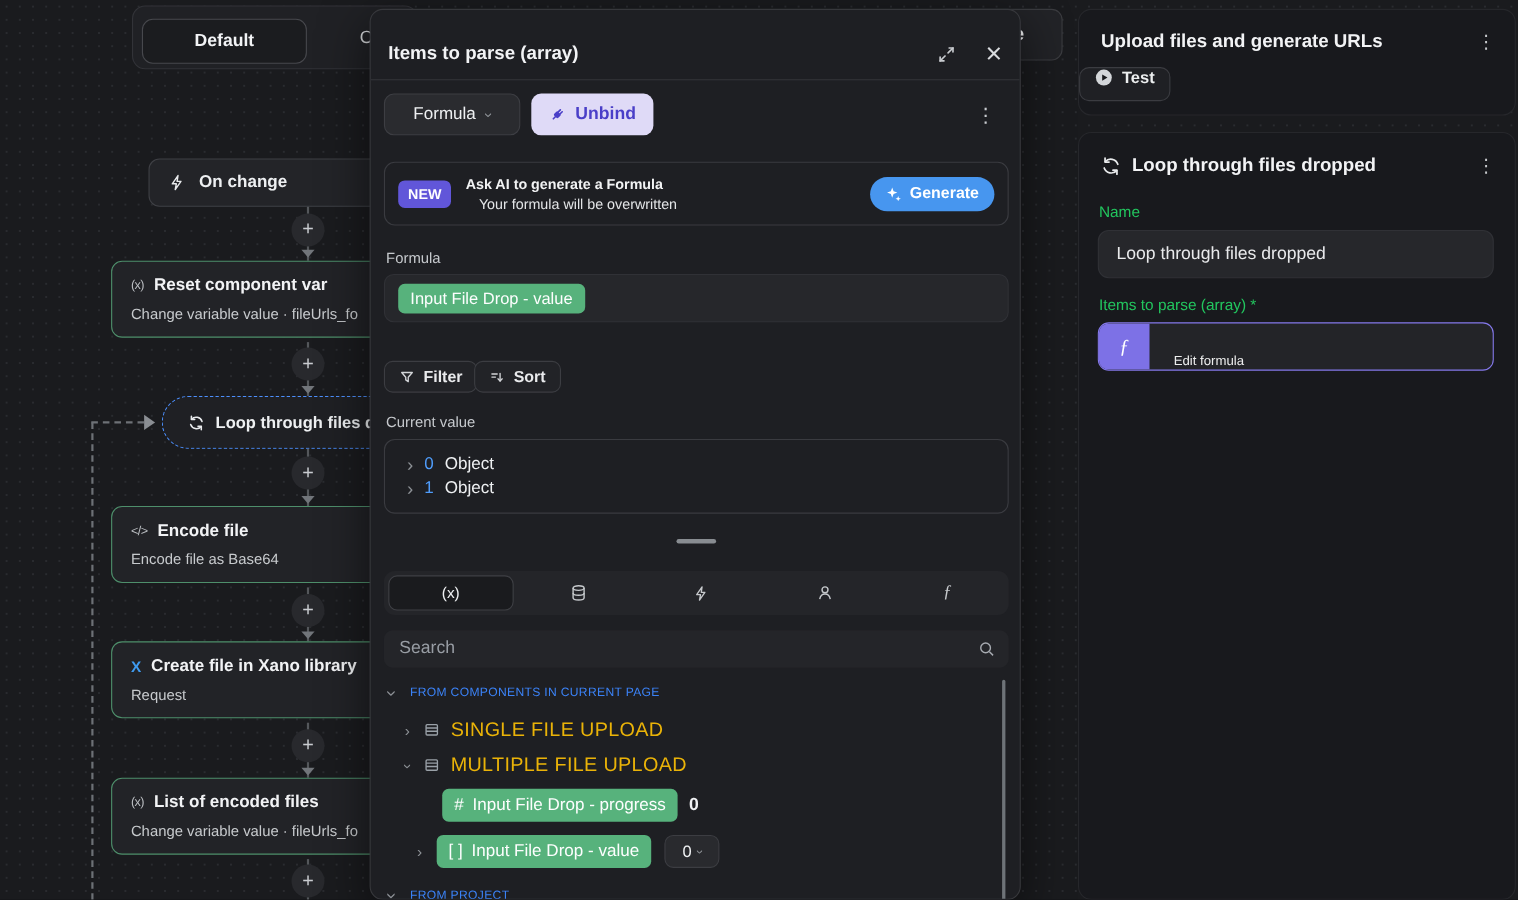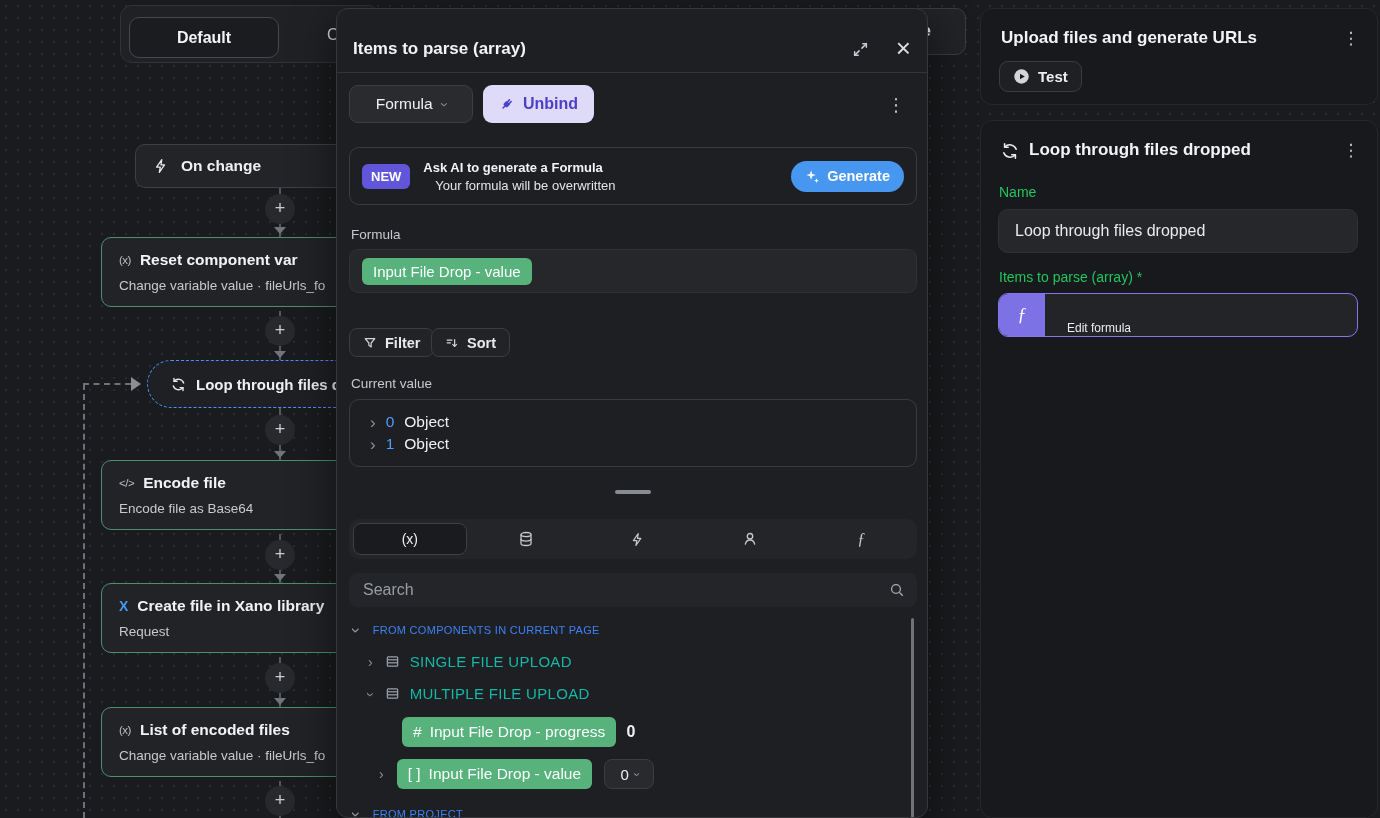--- a/index.html
+++ b/index.html
@@ -54,22 +54,22 @@
                   background:#222327; border:1px solid #3b3c40; border-radius:10px; }
   .partial-node span { position:absolute; right:34px; top:12px; font-size:17px;
                        font-weight:700; color:#f2f3f5; }
 
   
   .card { position:absolute; left:980px; width:398px; background:#18191d;
           border:1px solid #26272b; border-radius:12px; }
   .card-title { position:absolute; font-size:17px; font-weight:700; color:#f2f3f5; }
   .kebab { position:absolute; right:16px; width:20px; text-align:center; font-size:17px;
            color:#c6c9cc; cursor:pointer; letter-spacing:0; }
-  .test-btn { position:absolute; left:18px; top:52px; height:31px; padding:0 13px;
-              display:flex; align-items:center; gap:8px; background:#1f2024;
+  .test-btn { position:absolute; left:0; top:52px; height:31px; padding:0 13px;
+              display:flex; gap:8px; background:#1f2024;
               border:1px solid #3b3c41; border-radius:9px; font-size:15px;
               font-weight:600; color:#eceeef; cursor:pointer; }
   .field-label { position:absolute; font-size:14px; color:#22c55e; }
   .name-input { position:absolute; left:17px; top:88px; width:360px; height:44px;
                 background:#26272b; border:1px solid #303136; border-radius:10px;
                 color:#e9eaec; font-size:16px; padding-left:16px;
                 font-family:"Liberation Sans",sans-serif; outline:none; }
   .edit-formula { position:absolute; left:17px; top:172px; width:360px; height:44px;
                   background:#232428; border:1.5px solid #8478ea; border-radius:10px;
                   overflow:hidden; cursor:pointer; }
@@ -144,21 +144,21 @@
   .search-box { position:absolute; left:12px; top:564px; width:568px; height:34px;
                 background:#242529; border-radius:8px; }
   .search-box input { width:100%; height:100%; background:transparent; border:none;
                       outline:none; color:#e9eaec; font-size:16px; padding:0 36px 0 14px;
                       font-family:"Liberation Sans",sans-serif; }
   .search-box input::placeholder { color:#989da4; }
   .search-ic { position:absolute; right:12px; top:9px; color:#a7abb1; }
 
   .tree-row { position:absolute; display:flex; align-items:center; white-space:nowrap; }
   .tree-group { font-size:11px; color:#3b82f6; letter-spacing:.3px; }
-  .tree-item { font-size:15px; color:#14b8a6; letter-spacing:.3px;text-align:center; }
+  .tree-item { font-size:18px; color:#eab308; letter-spacing:.3px;text-align:center; }
   .tree-ic { color:#9aa1a8; margin:0 10px 0 12px; display:flex; }
   .chip-val { margin-left:10px; font-size:16px; font-weight:700; color:#f0f1f3; }
   .mini-dd { margin-left:12px; width:50px; height:30px; background:#292a2e;
              border:1px solid #3c3d42; border-radius:8px; display:flex; align-items:center;
              justify-content:center; gap:5px; font-size:15px; color:#eef0f2; cursor:pointer; }
   .m-scrollbar { position:absolute; right:13px; top:609px; width:3px; height:201px;
                  background:#6e7378; border-radius:2px; }
 </style>
 </head>
 <body>

